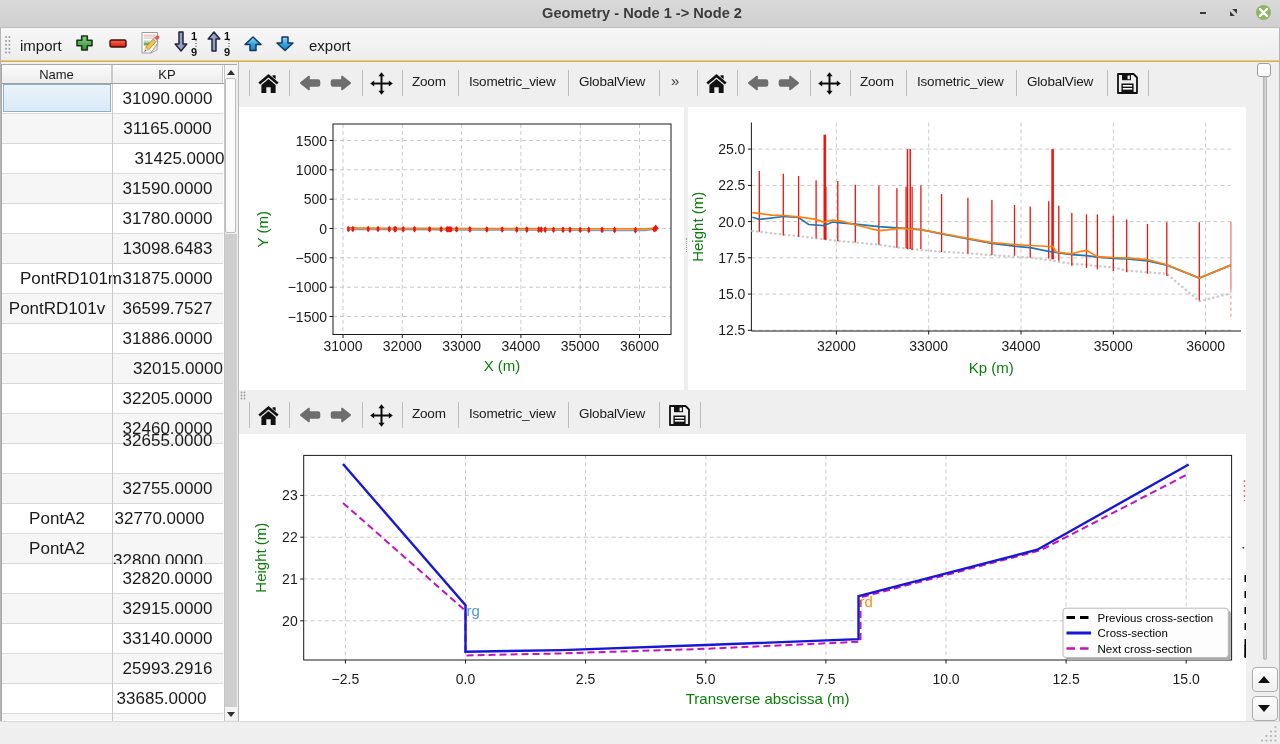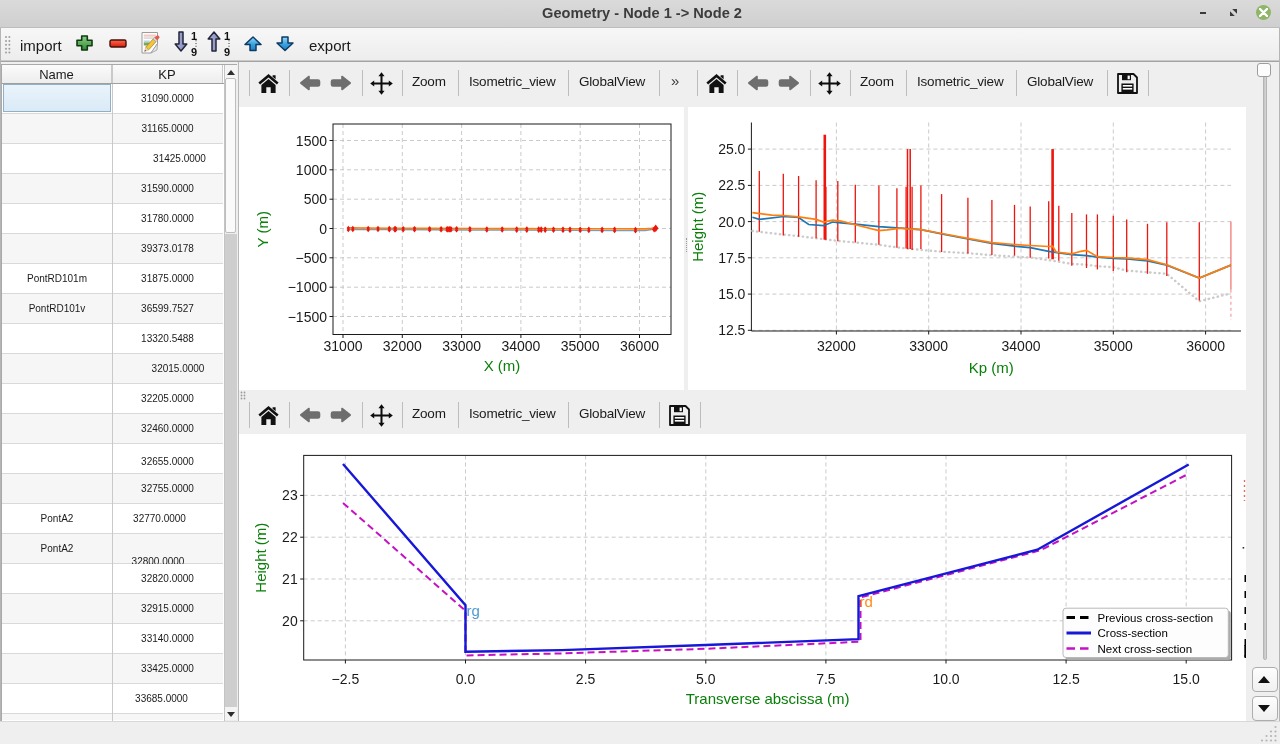--- a/index.html
+++ b/index.html
@@ -1,19 +1,19 @@
 <!DOCTYPE html>
 <html><head><meta charset="utf-8"><style>
 
 *{margin:0;padding:0;box-sizing:border-box}
 html,body{width:1280px;height:744px;overflow:hidden;font-family:"Liberation Sans",sans-serif}
-#win{position:relative;width:1280px;height:744px;background:#a3a3a3}
+#win{position:relative;width:1280px;height:744px;background:#eab308}
 .tbtxt{position:absolute;font-size:13.5px;color:#1a1a1a;letter-spacing:-0.2px}
 .th{position:absolute;display:flex;align-items:center;justify-content:center;font-size:13px;color:#1a1a1a;background:linear-gradient(#fbfbfb,#ececec);border-right:1px solid #c9c9c9}
-.td{position:absolute;display:flex;align-items:center;justify-content:center;font-size:10px;color:#1a1a1a}
+.td{position:absolute;display:flex;align-items:center;justify-content:center;font-size:17px;color:#1a1a1a}
 
 </style></head><body>
 <div id="win">
 <div style="position:absolute;left:0;top:0;width:1280px;height:28px;background:linear-gradient(#dadada,#cfcfcf);border-bottom:1px solid #bdbdbd"></div>
 <div style="position:absolute;left:0;top:5px;width:1284px;text-align:center;font-size:14.6px;font-weight:bold;color:#3c3c3c">Geometry - Node 1 -&gt; Node 2</div>
 <div style="position:absolute;left:1200px;top:11.5px;width:6px;height:2.5px;background:#3a3a3a"></div>
 <svg width="7" height="7" viewBox="0 0 7 7" style="position:absolute;left:1230px;top:9px">
 <path d="M2.2 0 L7 0 L7 4.8 Z" fill="#3a3a3a"></path>
       <path d="M0 2.2 L4.8 7 L0 7 Z" fill="#3a3a3a"></path>
     </svg>
@@ -124,53 +124,53 @@
 <div class="td" style="left:112px;top:83.5px;width:111px;height:30.00px">31090.0000</div>
 <div style="position:absolute;left:2px;top:113.5px;width:221px;height:30.00px;background:#f6f6f6;border-bottom:1px solid #d9d9d9"></div>
 <div class="td" style="left:112px;top:113.5px;width:111px;height:30.00px">31165.0000</div>
 <div style="position:absolute;left:2px;top:143.5px;width:221px;height:30.00px;background:#ffffff;border-bottom:1px solid #d9d9d9"></div>
 <div class="td" style="left:112px;top:143.5px;width:135px;height:30.00px">31425.0000</div>
 <div style="position:absolute;left:2px;top:173.5px;width:221px;height:30.00px;background:#f6f6f6;border-bottom:1px solid #d9d9d9"></div>
 <div class="td" style="left:112px;top:173.5px;width:111px;height:30.00px">31590.0000</div>
 <div style="position:absolute;left:2px;top:203.5px;width:221px;height:30.00px;background:#ffffff;border-bottom:1px solid #d9d9d9"></div>
 <div class="td" style="left:112px;top:203.5px;width:111px;height:30.00px">31780.0000</div>
 <div style="position:absolute;left:2px;top:233.5px;width:221px;height:30.00px;background:#f6f6f6;border-bottom:1px solid #d9d9d9"></div>
-<div class="td" style="left:112px;top:233.5px;width:111px;height:30.00px">39373.0178</div>
+<div class="td" style="left:112px;top:233.5px;width:111px;height:30.00px">13098.6483</div>
 <div style="position:absolute;left:2px;top:263.5px;width:221px;height:30.00px;background:#ffffff;border-bottom:1px solid #d9d9d9"></div>
-<div class="td" style="left:2px;top:263.5px;width:110px;height:30.00px">PontRD101m</div>
+<div class="td" style="left:16px;top:263.5px;width:110px;height:30.00px">PontRD101m</div>
 <div class="td" style="left:112px;top:263.5px;width:111px;height:30.00px">31875.0000</div>
 <div style="position:absolute;left:2px;top:293.5px;width:221px;height:30.00px;background:#f6f6f6;border-bottom:1px solid #d9d9d9"></div>
 <div class="td" style="left:2px;top:293.5px;width:110px;height:30.00px">PontRD101v</div>
 <div class="td" style="left:112px;top:293.5px;width:111px;height:30.00px">36599.7527</div>
 <div style="position:absolute;left:2px;top:323.5px;width:221px;height:30.00px;background:#ffffff;border-bottom:1px solid #d9d9d9"></div>
-<div class="td" style="left:112px;top:323.5px;width:111px;height:30.00px">13320.5488</div>
+<div class="td" style="left:112px;top:323.5px;width:111px;height:30.00px">31886.0000</div>
 <div style="position:absolute;left:2px;top:353.5px;width:221px;height:30.00px;background:#f6f6f6;border-bottom:1px solid #d9d9d9"></div>
 <div class="td" style="left:112px;top:353.5px;width:132px;height:30.00px">32015.0000</div>
 <div style="position:absolute;left:2px;top:383.5px;width:221px;height:30.00px;background:#ffffff;border-bottom:1px solid #d9d9d9"></div>
 <div class="td" style="left:112px;top:383.5px;width:111px;height:30.00px">32205.0000</div>
 <div style="position:absolute;left:2px;top:413.5px;width:221px;height:30.00px;background:#f6f6f6;border-bottom:1px solid #d9d9d9"></div>
 <div class="td" style="left:112px;top:413.5px;width:111px;height:30.00px">32460.0000</div>
 <div style="position:absolute;left:2px;top:443.5px;width:221px;height:30.00px;background:#ffffff;border-bottom:1px solid #d9d9d9"></div>
-<div class="td" style="left:112px;top:446px;width:111px;height:30.00px">32655.0000</div>
+<div class="td" style="left:112px;top:426px;width:111px;height:30.00px">32655.0000</div>
 <div style="position:absolute;left:2px;top:473.5px;width:221px;height:30.00px;background:#f6f6f6;border-bottom:1px solid #d9d9d9"></div>
 <div class="td" style="left:112px;top:473.5px;width:111px;height:30.00px">32755.0000</div>
 <div style="position:absolute;left:2px;top:503.5px;width:221px;height:30.00px;background:#ffffff;border-bottom:1px solid #d9d9d9"></div>
 <div class="td" style="left:2px;top:503.5px;width:110px;height:30.00px">PontA2</div>
 <div class="td" style="left:104px;top:503.5px;width:111px;height:30.00px">32770.0000</div>
 <div style="position:absolute;left:2px;top:533.5px;width:221px;height:30.00px;background:#f6f6f6;border-bottom:1px solid #d9d9d9"></div>
 <div class="td" style="left:2px;top:533.5px;width:110px;height:30.00px">PontA2</div>
 <div class="td" style="left:112px;top:546px;width:92px;height:30.00px">32800.0000</div>
 <div style="position:absolute;left:2px;top:563.5px;width:221px;height:30.00px;background:#ffffff;border-bottom:1px solid #d9d9d9"></div>
 <div class="td" style="left:112px;top:563.5px;width:111px;height:30.00px">32820.0000</div>
 <div style="position:absolute;left:2px;top:593.5px;width:221px;height:30.00px;background:#f6f6f6;border-bottom:1px solid #d9d9d9"></div>
 <div class="td" style="left:112px;top:593.5px;width:111px;height:30.00px">32915.0000</div>
 <div style="position:absolute;left:2px;top:623.5px;width:221px;height:30.00px;background:#ffffff;border-bottom:1px solid #d9d9d9"></div>
 <div class="td" style="left:112px;top:623.5px;width:111px;height:30.00px">33140.0000</div>
 <div style="position:absolute;left:2px;top:653.5px;width:221px;height:30.00px;background:#f6f6f6;border-bottom:1px solid #d9d9d9"></div>
-<div class="td" style="left:112px;top:653.5px;width:111px;height:30.00px">33425.0000</div>
+<div class="td" style="left:112px;top:653.5px;width:111px;height:30.00px">25993.2916</div>
 <div style="position:absolute;left:2px;top:683.5px;width:221px;height:30.00px;background:#ffffff;border-bottom:1px solid #d9d9d9"></div>
 <div class="td" style="left:112px;top:683.5px;width:99px;height:30.00px">33685.0000</div>
 <div style="position:absolute;left:2px;top:713.5px;width:221px;height:6.5px;background:#f6f6f6"></div>
 <div style="position:absolute;left:111.5px;top:64.5px;width:1px;height:656px;background:#c9c9c9"></div>
 <div style="position:absolute;left:2px;top:82.5px;width:234px;height:1px;background:#9f9f9f"></div>
 <div style="position:absolute;left:223.5px;top:64.5px;width:13px;height:656px;background:#ededed;border-left:1px solid #c4c4c4"></div>
 <div style="position:absolute;left:224.5px;top:64.5px;width:12px;height:14px;background:#f4f4f4"></div>
 <div style="position:absolute;left:226.5px;top:69.5px;width:0;height:0;border-left:4px solid transparent;border-right:4px solid transparent;border-bottom:5px solid #2e2e2e"></div>
 <div style="position:absolute;left:224.5px;top:78px;width:11px;height:155px;background:#fafafa;border:1px solid #bdbdbd;border-radius:2px"></div>
 <div style="position:absolute;left:224.5px;top:234px;width:12px;height:473px;background:#cecece"></div>

